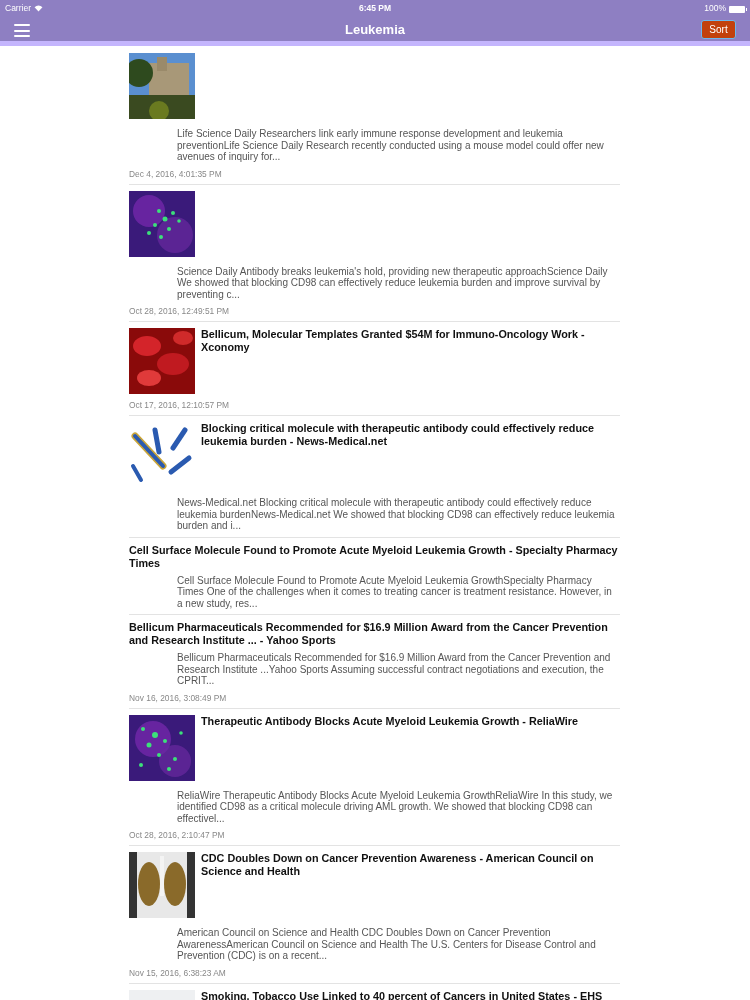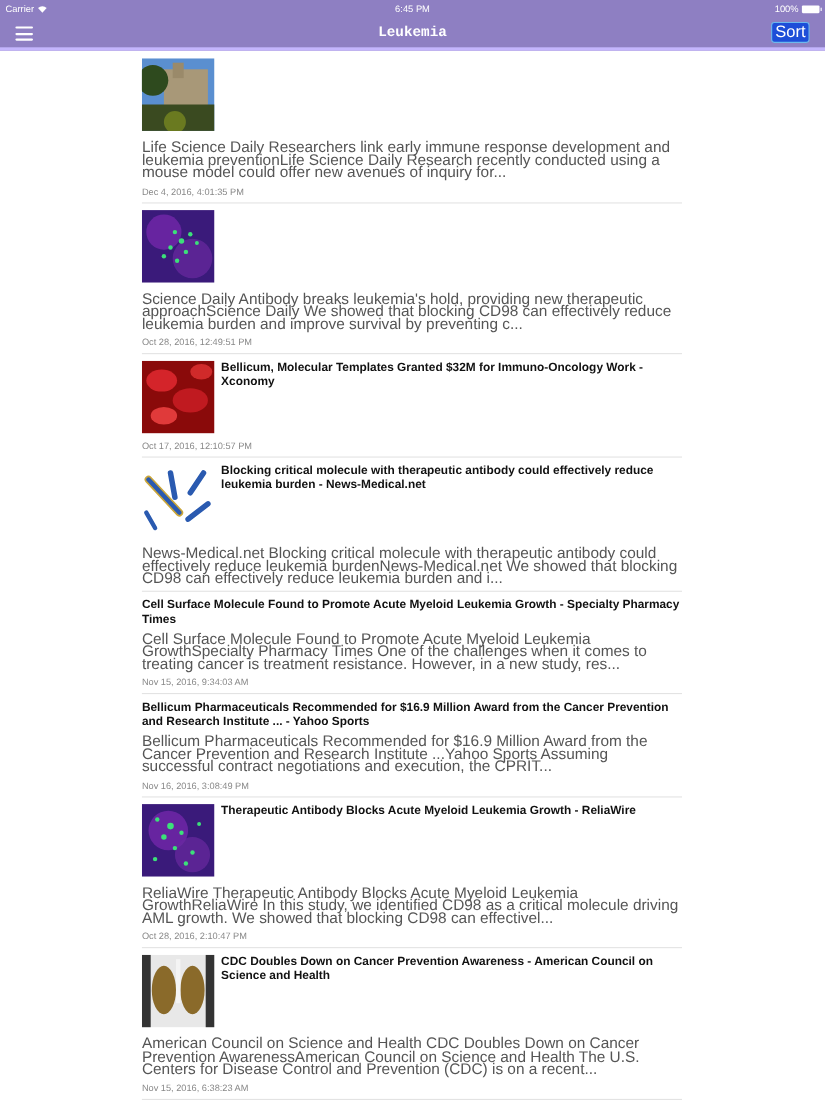--- a/index.html
+++ b/index.html
@@ -1,34 +1,34 @@
 <!DOCTYPE html>
 <html><head>
 <meta charset="utf-8">
 <style>
 *{box-sizing:border-box;margin:0;padding:0;}
 html,body{width:750px;height:1000px;overflow:hidden;background:#fff;font-family:"Liberation Sans",sans-serif;}
-.topbar{position:absolute;left:0;top:0;width:750px;height:46px;background:#8e7fc2;border-bottom:3px solid #c4b5fd;}
+.topbar{position:absolute;left:0;top:0;width:750px;height:46px;background:#8e7fc2;border-bottom:5px solid #c4b5fd;}
 .status{position:absolute;top:0;left:0;width:750px;height:14px;color:#fff;font-size:8.5px;}
 .status .carrier{position:absolute;left:5px;top:3px;display:flex;align-items:center;gap:3px;}
-.status .time{position:absolute;left:0;width:750px;top:3px;text-align:center;font-weight:normal;}
-.status .batt{position:absolute;right:5px;top:3px;display:flex;align-items:center;gap:3px;}
+.status .time{position:absolute;left:0;width:750px;top:3px;text-align:center;font-weight:bold;}
+.status .batt{position:absolute;right:5px;top:3px;display:flex;align-items:flex-end;gap:3px;}
 .battery{width:16px;height:7px;background:#fff;border-radius:1px;position:relative;}
 .battery:after{content:"";position:absolute;right:-2px;top:2px;width:1.5px;height:3px;background:#fff;}
 .wifi{width:9px;height:7px;}
-.nav-title{position:absolute;top:22px;left:0;width:750px;text-align:center;color:#fff;font-size:13px;font-weight:bold;font-family:Liberation Mono, monospace;}
+.nav-title{position:absolute;top:22px;left:0;width:750px;text-align:center;color:#fff;font-size:13px;font-weight:bold;}
 .menu-btn{position:absolute;left:14px;top:24px;width:16px;height:13px;cursor:pointer;}
 .menu-btn span{display:block;height:2px;background:#fff;margin-bottom:3.5px;border-radius:1px;}
-.sort-btn{position:absolute;right:14px;top:20px;width:35px;height:19px;background:#1d4ed8;border:1px solid #6db8ec;border-radius:3px;color:#fff;font-size:15px;display:flex;align-items:center;justify-content:center;cursor:pointer;}
+.sort-btn{position:absolute;right:14px;top:20px;width:35px;height:19px;background:#c2410c;border:1px solid #6db8ec;border-radius:3px;color:#fff;font-size:10px;display:flex;align-items:center;justify-content:center;cursor:pointer;}
 .list{position:absolute;top:47px;left:129px;width:491px;}
 .item{border-bottom:1px solid #e3e3e3;padding:6px 0 5px 0;}
 .item .head{display:flex;}
 .thumb{width:66px;height:66px;flex:none;margin-right:6px;}
 .title{font-size:10.8px;font-weight:bold;color:#111;line-height:13px;}
-.desc{font-size:14px;color:#555;line-height:11.5px;margin-top:9px;}
+.desc{font-size:10px;color:#555;line-height:11.5px;margin-top:9px;margin-left:48px;}
 .date{font-size:8.4px;color:#888;margin-top:6px;}
 .item.noimg .desc{margin-top:5px;}
 </style>
 </head>
 <body>
 
 <div class="topbar">
   <div class="status">
     <div class="carrier">
       <span>Carrier</span>
@@ -92,21 +92,21 @@
 
   <div class="item">
     <div class="head">
       <svg class="thumb" viewBox="0 0 66 66">
         <rect width="66" height="66" fill="#8a0a0a"></rect>
           <ellipse cx="18" cy="18" rx="14" ry="10" fill="#d4242a"></ellipse>
           <ellipse cx="44" cy="36" rx="16" ry="11" fill="#c01a20"></ellipse>
           <ellipse cx="20" cy="50" rx="12" ry="8" fill="#e03a3a"></ellipse>
           <ellipse cx="54" cy="10" rx="10" ry="7" fill="#d02a2a"></ellipse>
       </svg>
-      <div class="title">Bellicum, Molecular Templates Granted $32M for Immuno-Oncology Work - Xconomy</div>
+      <div class="title">Bellicum, Molecular Templates Granted $54M for Immuno-Oncology Work - Xconomy</div>
     </div>
     <div class="date">Oct 17, 2016, 12:10:57 PM</div>
   </div>
 
   <div class="item">
     <div class="head">
       <svg class="thumb" viewBox="0 0 66 66">
         <rect width="66" height="66" fill="#fff"></rect>
         <g stroke-linecap="round" fill="none">
             <path d="M6 14L34 44" stroke="#c9a53a" stroke-width="7"></path>
@@ -118,21 +118,20 @@
           </g>
       </svg>
       <div class="title">Blocking critical molecule with therapeutic antibody could effectively reduce leukemia burden - News-Medical.net</div>
     </div>
     <div class="desc">News-Medical.net    Blocking critical molecule with therapeutic antibody could effectively reduce leukemia burdenNews-Medical.net  We showed that blocking CD98 can effectively reduce leukemia burden and i...</div>
   </div>
 
   <div class="item noimg">
     <div class="title">Cell Surface Molecule Found to Promote Acute Myeloid Leukemia Growth - Specialty Pharmacy Times</div>
     <div class="desc">Cell Surface Molecule Found to Promote Acute Myeloid Leukemia GrowthSpecialty Pharmacy Times  One of the challenges when it comes to treating cancer is treatment resistance. However, in a new study, res...</div>
-    <div class="date">Nov 15, 2016, 9:34:03 AM</div>
   </div>
 
   <div class="item noimg">
     <div class="title">Bellicum Pharmaceuticals Recommended for $16.9 Million Award from the Cancer Prevention and Research Institute ... - Yahoo Sports</div>
     <div class="desc">Bellicum Pharmaceuticals Recommended for $16.9 Million Award from the Cancer Prevention and Research Institute ...Yahoo Sports  Assuming successful contract negotiations and execution, the CPRIT...</div>
     <div class="date">Nov 16, 2016, 3:08:49 PM</div>
   </div>
 
   <div class="item">
     <div class="head">

